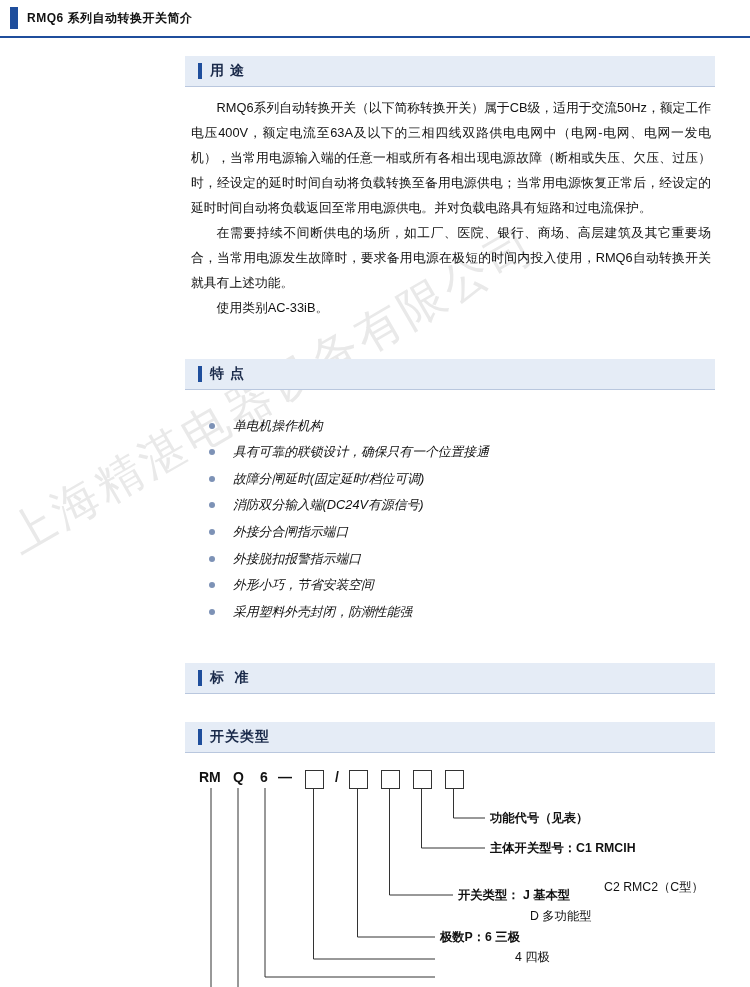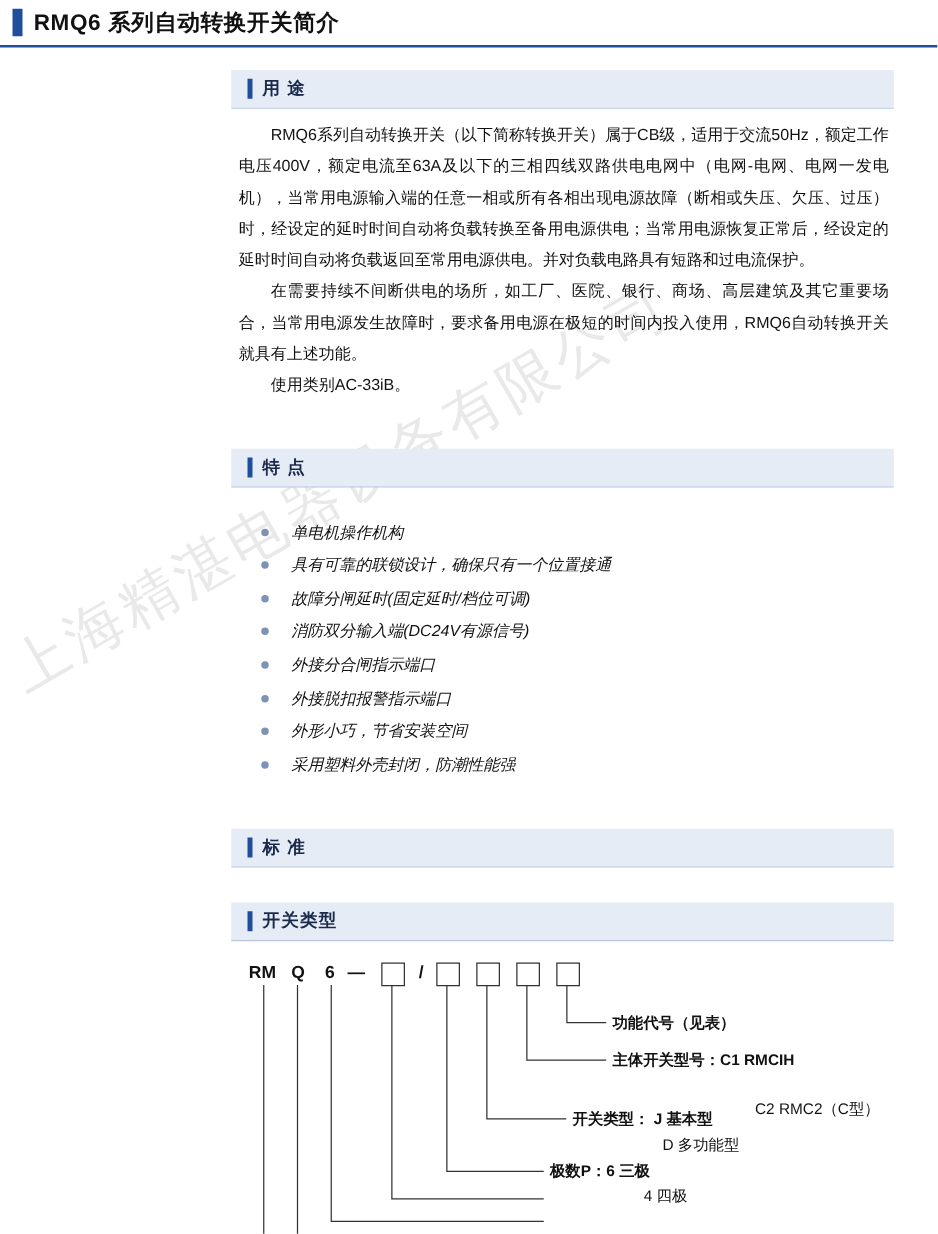--- a/index.html
+++ b/index.html
@@ -45,21 +45,21 @@
     z-index: 3;
   }
   .header-bar {
     width: 8px;
     height: 22px;
     background: #1f4e9c;
     margin-left: 10px;
     margin-right: 9px;
   }
   .header-title {
-    font-size: 18px;
+    font-size: 12px;
     font-weight: bold;
     color: #111;
     letter-spacing: 0.5px;
   }
 
   
   .content {
     position: relative;
     z-index: 2;
     padding-left: 185px;
@@ -216,21 +216,21 @@
       <li>具有可靠的联锁设计，确保只有一个位置接通</li>
       <li>故障分闸延时(固定延时/档位可调)</li>
       <li>消防双分输入端(DC24V有源信号)</li>
       <li>外接分合闸指示端口</li>
       <li>外接脱扣报警指示端口</li>
       <li>外形小巧，节省安装空间</li>
       <li>采用塑料外壳封闭，防潮性能强</li>
     </ul>
   </div>
 
-  <div class="section" style="margin-top:26px;">
+  <div class="section" style="margin-top:26px;font-family:Liberation Mono, monospace;">
     <div class="section-head">
       <div class="accent"></div>
       <div class="title">标  准</div>
     </div>
     <div class="section-rule"></div>
   </div>
 
   <div class="section" style="margin-top:28px;">
     <div class="section-head">
       <div class="accent"></div>

